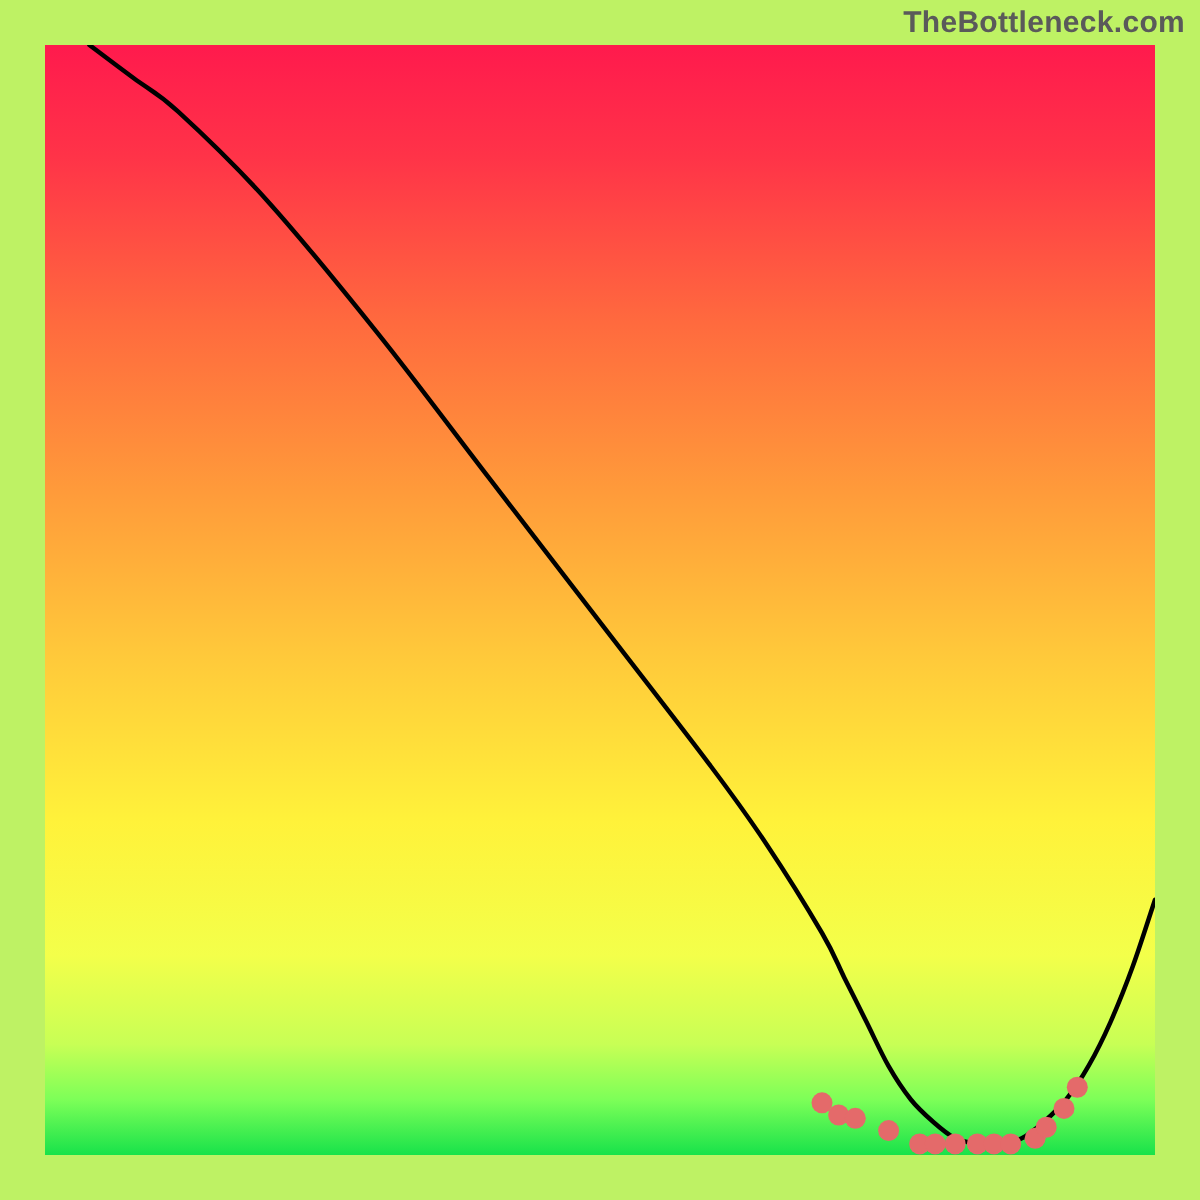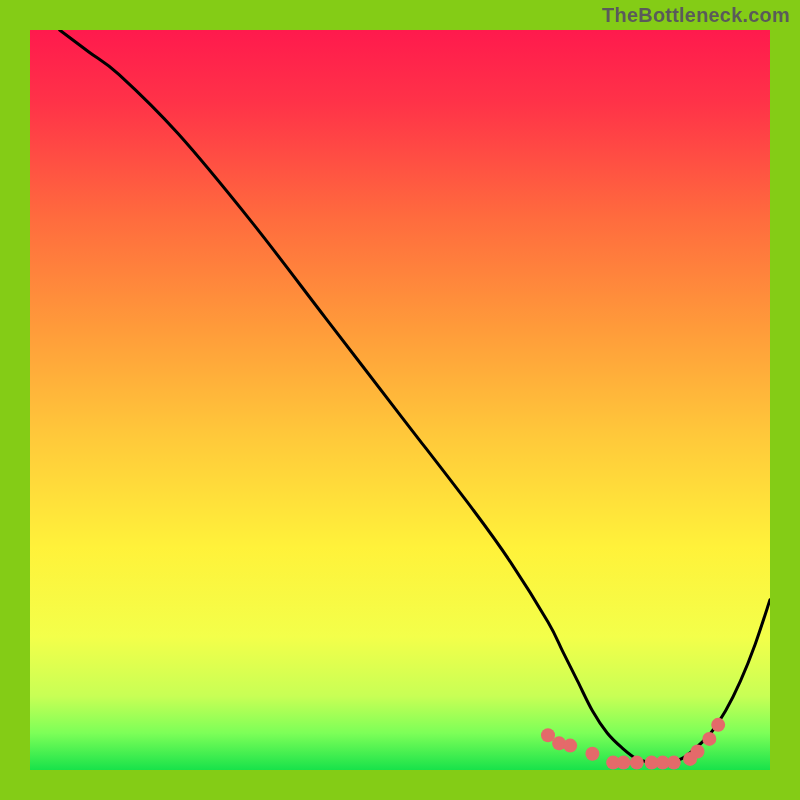--- a/index.html
+++ b/index.html
@@ -9,21 +9,21 @@
     height: 800px;
     background: #000;
     overflow: hidden;
   }
   .frame {
     position: absolute;
     left: 0;
     top: 0;
     width: 800px;
     height: 800px;
-    background: #84cc16;
+    background: #bef264;
   }
   .plot {
     position: absolute;
     left: 30px;
     top: 30px;
     width: 740px;
     height: 740px;
   }
   .watermark {
     position: absolute;

